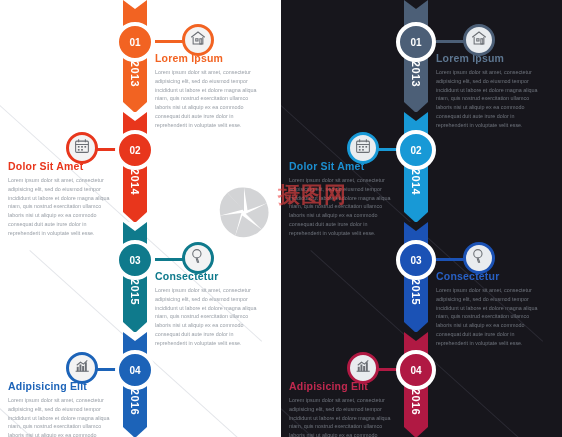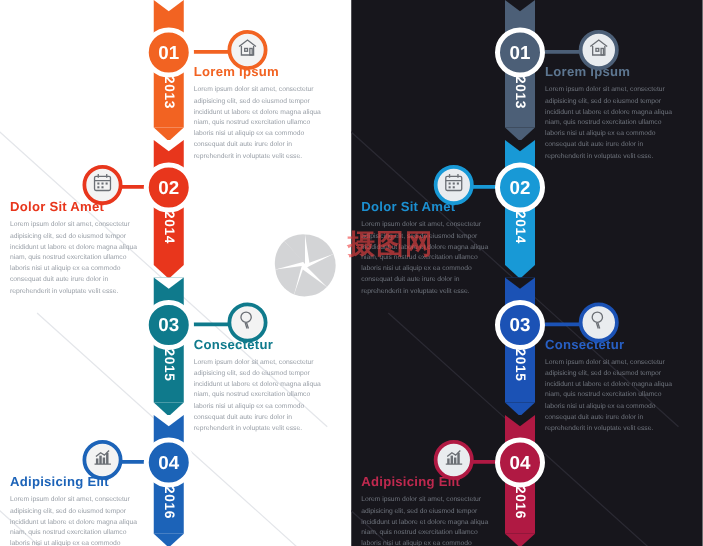--- a/index.html
+++ b/index.html
@@ -66,21 +66,21 @@
     transform-origin:center center;
   }
 
   
   .num-circle{
     position:absolute;
     width:40px;height:40px;border-radius:50%;
     box-sizing:border-box;
     border:4px solid #ffffff;
     display:flex;align-items:center;justify-content:center;
-    color:#ffffff;font-size:15px;font-weight:bold;
+    color:#ffffff;font-size:10px;font-weight:bold;
     z-index:5;
   }
   
   .icon-circle{
     position:absolute;
     width:32px;height:32px;border-radius:50%;
     box-sizing:border-box;
     border:3px solid currentColor;
     background:#f3f3f3;
     display:flex;align-items:center;justify-content:center;

